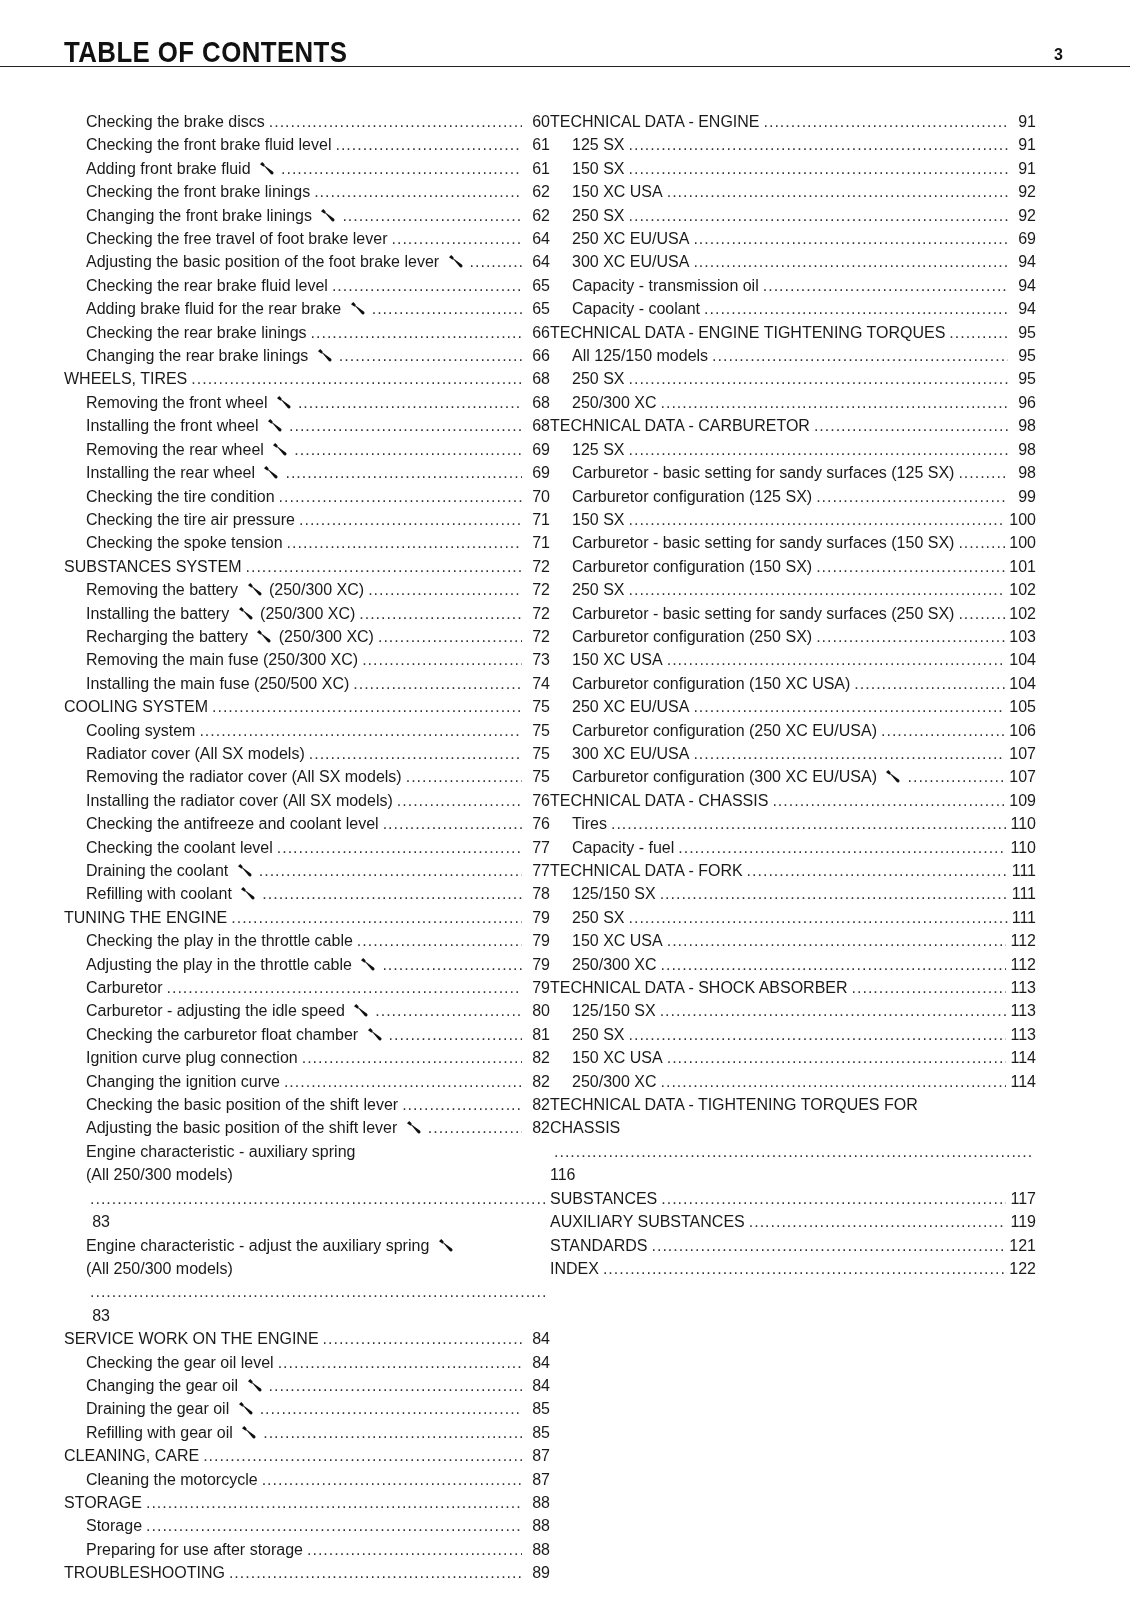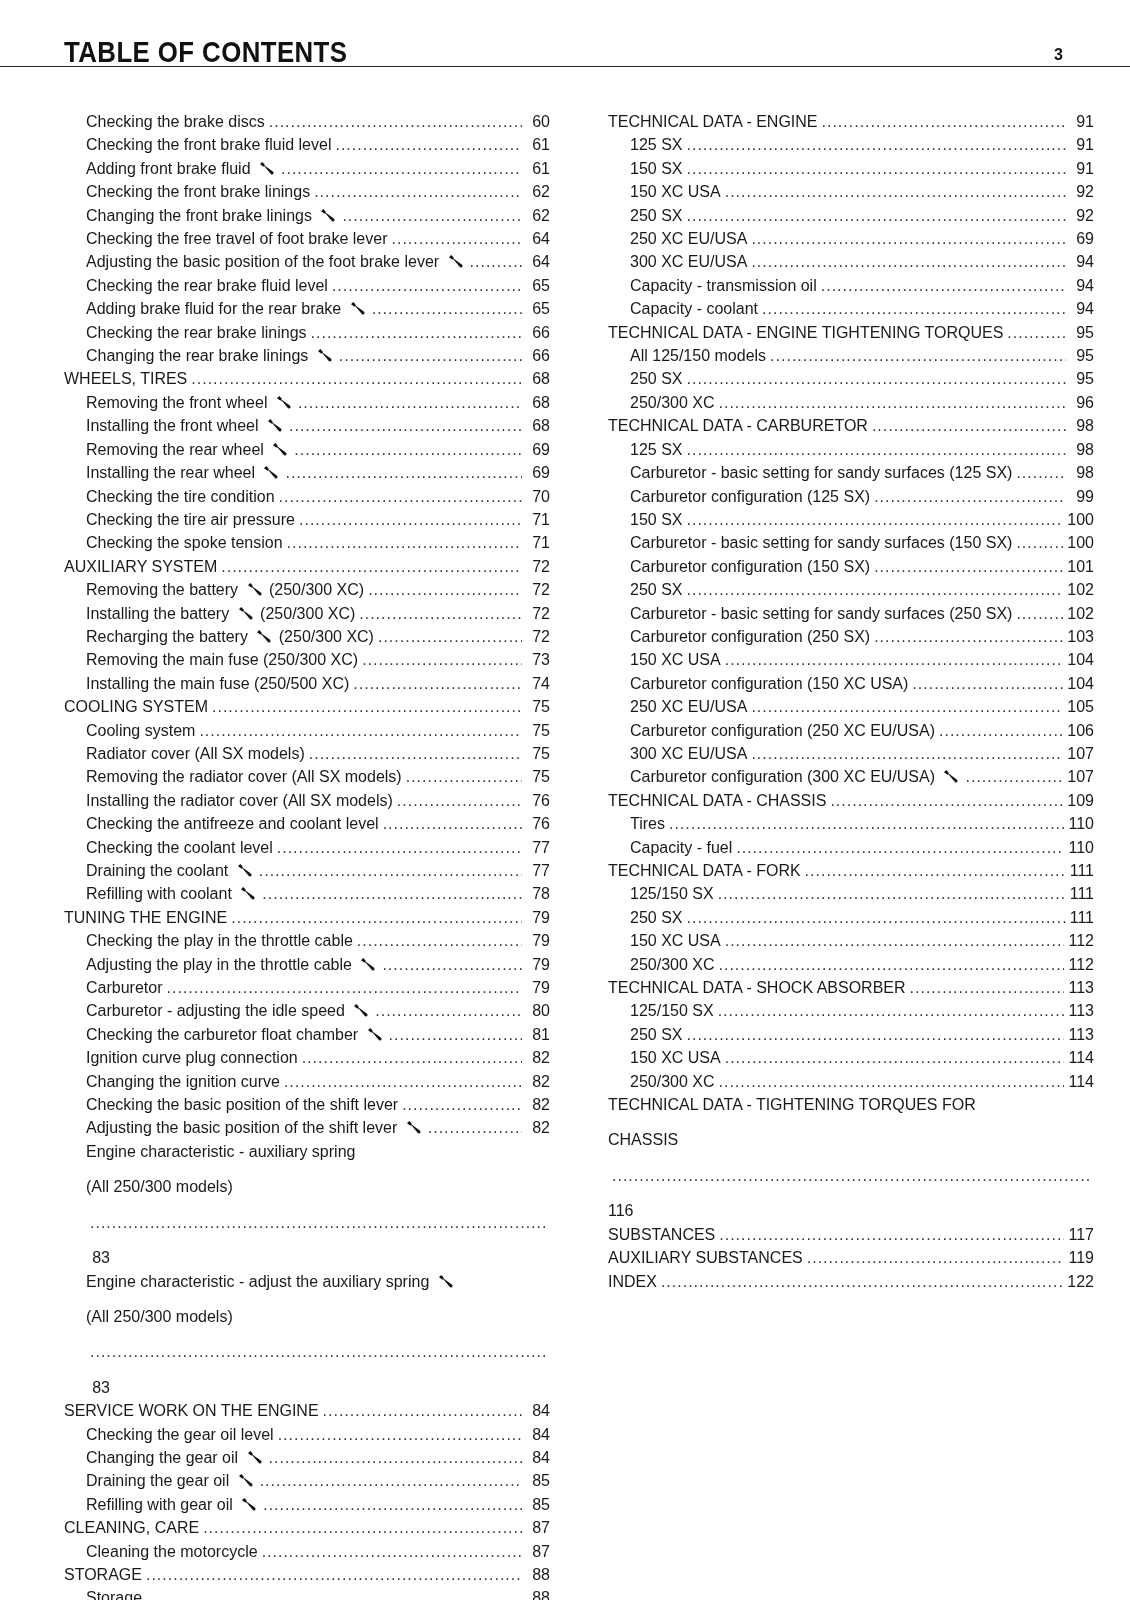--- a/index.html
+++ b/index.html
@@ -3,28 +3,28 @@
 <meta charset="utf-8">
 <style>
   html, body { margin: 0; padding: 0; background: #ffffff; }
   body { width: 1130px; height: 1600px; position: relative; overflow: hidden; color: #1a1a1a; font-family: "Liberation Sans", sans-serif; }
   .header { position: absolute; left: 0; top: 32px; width: 1130px; height: 36px; }
   .title { position: absolute; left: 64px; top: 2px; font-family: "Liberation Sans", sans-serif; font-weight: bold; font-size: 30px; letter-spacing: 0.5px; transform: scaleX(0.86); transform-origin: left top; color: #111; line-height: 36px; }
   .rule { position: absolute; left: 0; top: 34px; width: 1130px; height: 0; border-top: 1.5px solid #222; }
   .pagenum { position: absolute; left: 1054px; top: 14px; font-weight: bold; font-size: 16px; color: #111; }
   .col { position: absolute; top: 110px; font-size: 16px; line-height: 23.4px; }
   .col.left { left: 64px; width: 486px; }
-  .col.right { left: 608px; width: 486px; }
+  .col.right { left: 550px; width: 486px; }
   .entry { display: flex; align-items: flex-end; white-space: nowrap; }
   .entry.l2 { padding-left: 22px; }
   .entry .txt { flex: 0 0 auto; }
   .entry .dots { flex: 1 1 auto; overflow: hidden; margin: 0 4px; color: #333; letter-spacing: 1px; }
   .entry .dots::before { content: "......................................................................................................................................................................"; }
   .entry .pg { flex: 0 0 auto; min-width: 24px; text-align: right; }
-  .entry.wrap { flex-wrap: wrap; gap: 12px; }
+  .entry.wrap { flex-wrap: wrap; }
   .entry .line1 { flex: 0 0 100%; }
   .wrench { display: inline-block; width: 16px; height: 14px; vertical-align: -1px; margin: 0 2px 0 4px; }
 </style>
 </head>
 <body>
 
 <div class="header">
   <div class="title">TABLE OF CONTENTS</div>
   <div class="pagenum">3</div>
   <div class="rule"></div>
@@ -156,21 +156,21 @@
       <span class="txt"><span>Checking the tire air pressure</span></span>
       <span class="dots"></span>
       <span class="pg">71</span>
     </div>
     <div class="entry l2">
       <span class="txt"><span>Checking the spoke tension</span></span>
       <span class="dots"></span>
       <span class="pg">71</span>
     </div>
     <div class="entry l1">
-      <span class="txt"><span>AUXILIARY SYSTEM</span></span>
+      <span class="txt"><span>SUBSTANCES SYSTEM</span></span>
       <span class="dots"></span>
       <span class="pg">72</span>
     </div>
     <div class="entry l2">
       <span class="txt"><span>Removing the battery</span>
   <svg class="wrench" viewBox="0 0 16 14">
           <path d="M1 3.2 L3.2 1 L5.5 3.2 L5.5 4.6 L13.8 10.6 Q15.2 11.8 14 13 Q12.8 14.2 11.6 12.8 L5.6 5.6 L4.2 5.6 Z" fill="#111"></path>
         </svg>
 <span>(250/300 XC)</span></span>
       <span class="dots"></span>
@@ -632,17 +632,22 @@
       <span class="txt"><span>SUBSTANCES</span></span>
       <span class="dots"></span>
       <span class="pg">117</span>
     </div>
     <div class="entry l1">
       <span class="txt"><span>AUXILIARY SUBSTANCES</span></span>
       <span class="dots"></span>
       <span class="pg">119</span>
     </div>
     <div class="entry l1">
+      <span class="txt"><span>STANDARDS</span></span>
+      <span class="dots"></span>
+      <span class="pg">121</span>
+    </div>
+    <div class="entry l1">
       <span class="txt"><span>INDEX</span></span>
       <span class="dots"></span>
       <span class="pg">122</span>
     </div>
   </div>
 
 </body></html>

